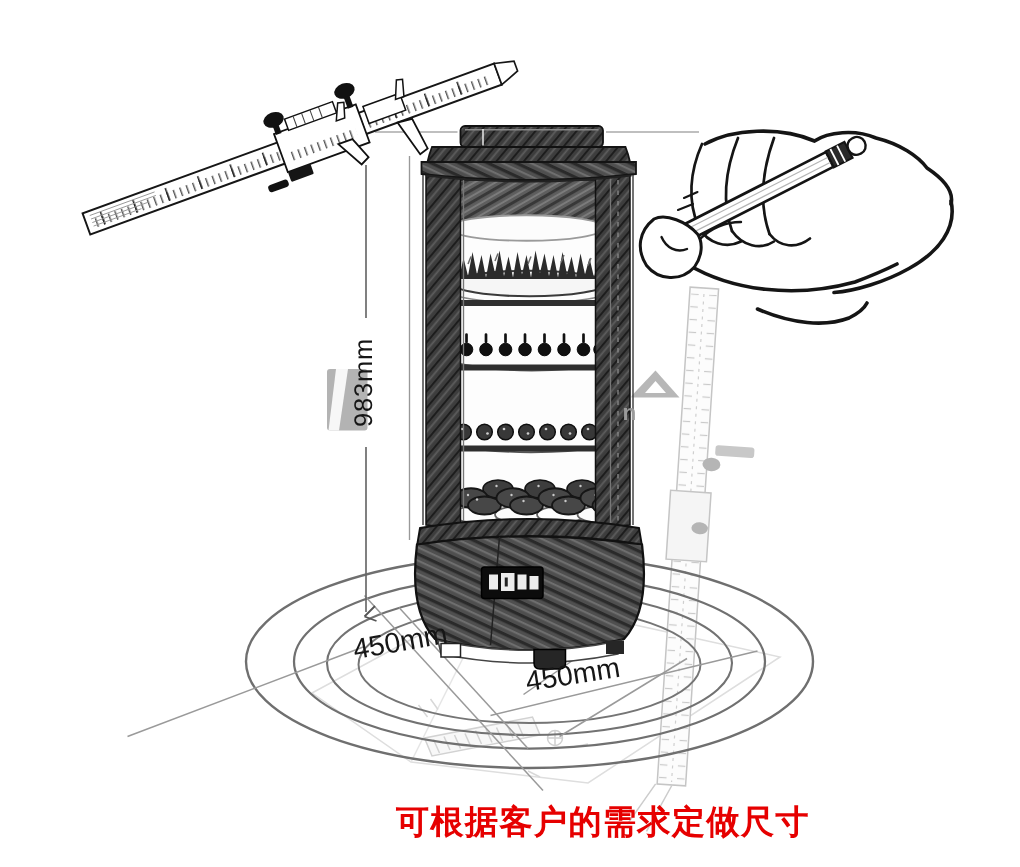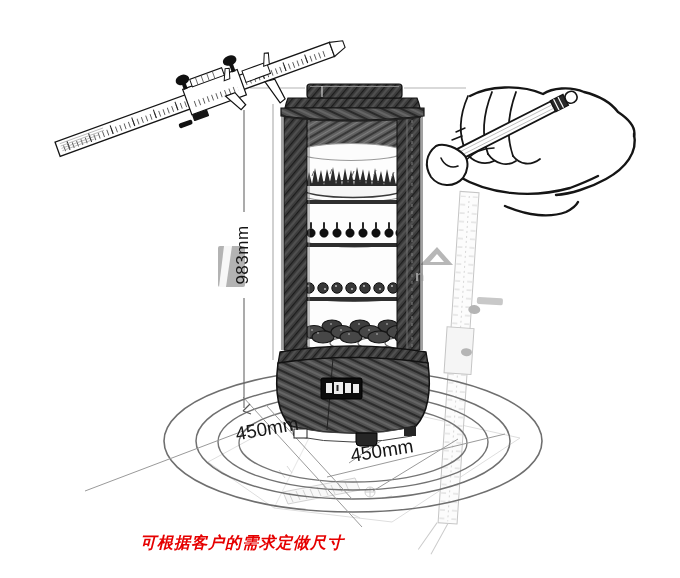--- a/index.html
+++ b/index.html
@@ -7,22 +7,22 @@
          font-family:"Liberation Sans", sans-serif;}
   #scene{position:absolute;left:0;top:0;}
   .lbl{position:absolute;color:#161616;white-space:nowrap;}
   #lbl-983{left:198px;top:210px;width:90px;height:90px;display:flex;align-items:center;
            justify-content:center;transform:rotate(-90deg);font-size:17px;letter-spacing:.5px;}
   #lbl-450a{left:227px;top:418px;width:80px;text-align:center;font-size:19px;
             transform:rotate(-10deg);}
   #lbl-450b{left:342px;top:440px;width:80px;text-align:center;font-size:19px;
             transform:rotate(-9deg);}
   #wm-n{left:415px;top:267px;font-size:15px;font-weight:bold;color:#9a9a9a;}
-  #caption{position:absolute;left:140px;top:533px;width:400px;text-align:left;
-           font-size:16px;font-weight:bold;color:#e60000;letter-spacing:1px;font-style:italic;}
+  #caption{position:absolute;left:140px;top:533px;width:400px;text-align:right;
+           font-size:22px;font-weight:bold;color:#e60000;letter-spacing:1px;}
 </style>
 </head>
 <body>
 
 <div id="stage">
 <svg id="scene" width="680" height="578" viewBox="0 0 680 578">
   <defs>
     <pattern id="hd" width="7" height="7" patternUnits="userSpaceOnUse" patternTransform="rotate(40)">
       <rect width="7" height="7" fill="#3d3d3d"></rect>
       <line x1="0" y1="0" x2="0" y2="7" stroke="#1c1c1c" stroke-width="2.5"></line>

